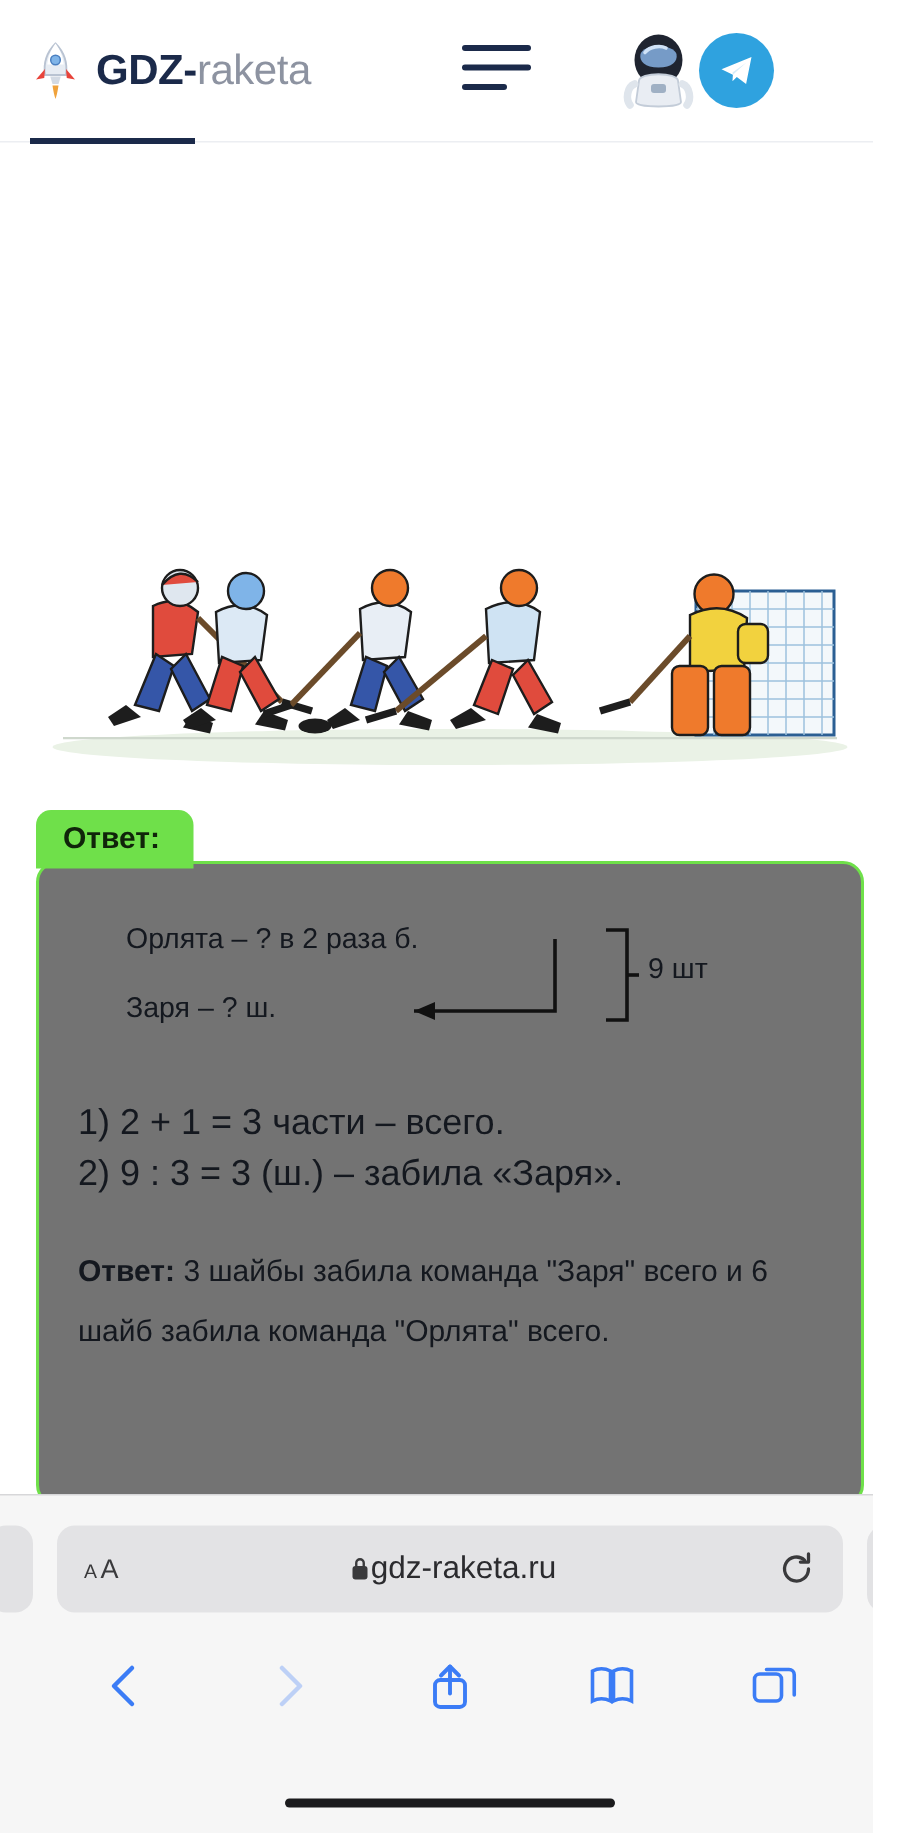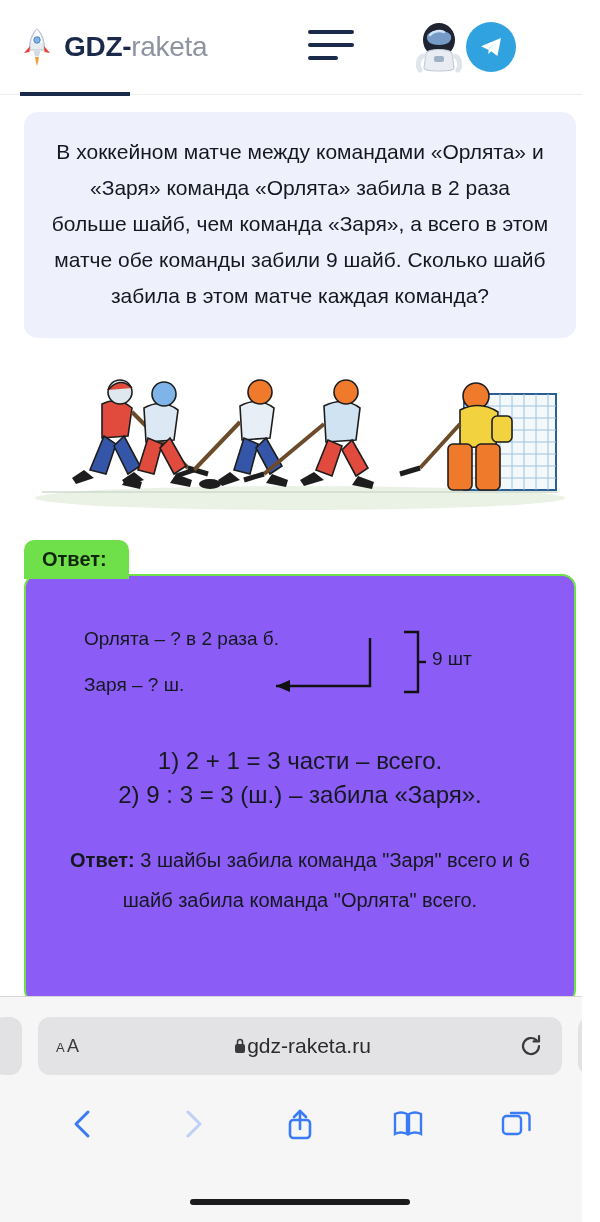--- a/index.html
+++ b/index.html
@@ -11,21 +11,20 @@
     background: #ffffff;
     font-family: "Liberation Sans", sans-serif;
     overflow: hidden;
   }
   .page {
     position: relative;
     width: 582px;
     height: 1222px;
     background: #ffffff;
     overflow: hidden;
-    text-align: center;
   }
 
   
   .header {
     position: absolute;
     left: 0; top: 0;
     width: 600px; height: 95px;
     background: #ffffff;
     display: flex;
     align-items: center;
@@ -144,22 +143,22 @@
     border-radius: 10px 10px 0 0;
     z-index: 3;
   }
   .answer-box {
     position: absolute;
     left: 24px; top: 478px;
     width: 552px;
     min-height: 430px;
     border: 2px solid #6fe04a;
     border-radius: 14px;
-    background: #8b5cf6;
-    padding: 36px 26px;
+    background: #737373;
+    padding: 24px 26px;
     z-index: 2;
   }
   .scheme {
     position: relative;
     height: 118px;
     margin: 6px 0 8px 0;
   }
   .scheme-line {
     position: absolute;
     font-size: 19px;
@@ -293,23 +292,20 @@
       <svg width="28" height="28" viewBox="0 0 28 28">
         <path d="M4 13.2 L24 5 L20.4 23 L14.2 18.3 L11.3 21.1 L11.6 16.9 Z" fill="#ffffff"></path>
         <path d="M11.6 16.9 L20.6 8.6 L11.3 15.4 Z" fill="#d6ecf8"></path>
       </svg>
     </div>
   </div>
   <div class="logo-underline"></div>
 
   <div class="content">
 
-    <div class="task-box">
-      <div class="task-text">В хоккейном матче между командами «Орлята» и «Заря» команда «Орлята» забила в 2 раза больше шайб, чем команда «Заря», а всего в этом матче обе команды забили 9 шайб. Сколько шайб забила в этом матче каждая команда?</div>
-    </div>
 
     <div class="illustration">
       <svg viewBox="0 0 552 160" width="552" height="160">
         <rect x="0" y="0" width="552" height="160" fill="#ffffff"></rect>
 
         <ellipse cx="276" cy="146" rx="265" ry="12" fill="#eaf2e6"></ellipse>
         <line x1="18" y1="140" x2="534" y2="140" stroke="#cfd8cd" stroke-width="1.5"></line>
 
         <g>
           <rect x="440" y="42" width="92" height="96" fill="#f3f8fb" stroke="#2b5f93" stroke-width="2"></rect>

